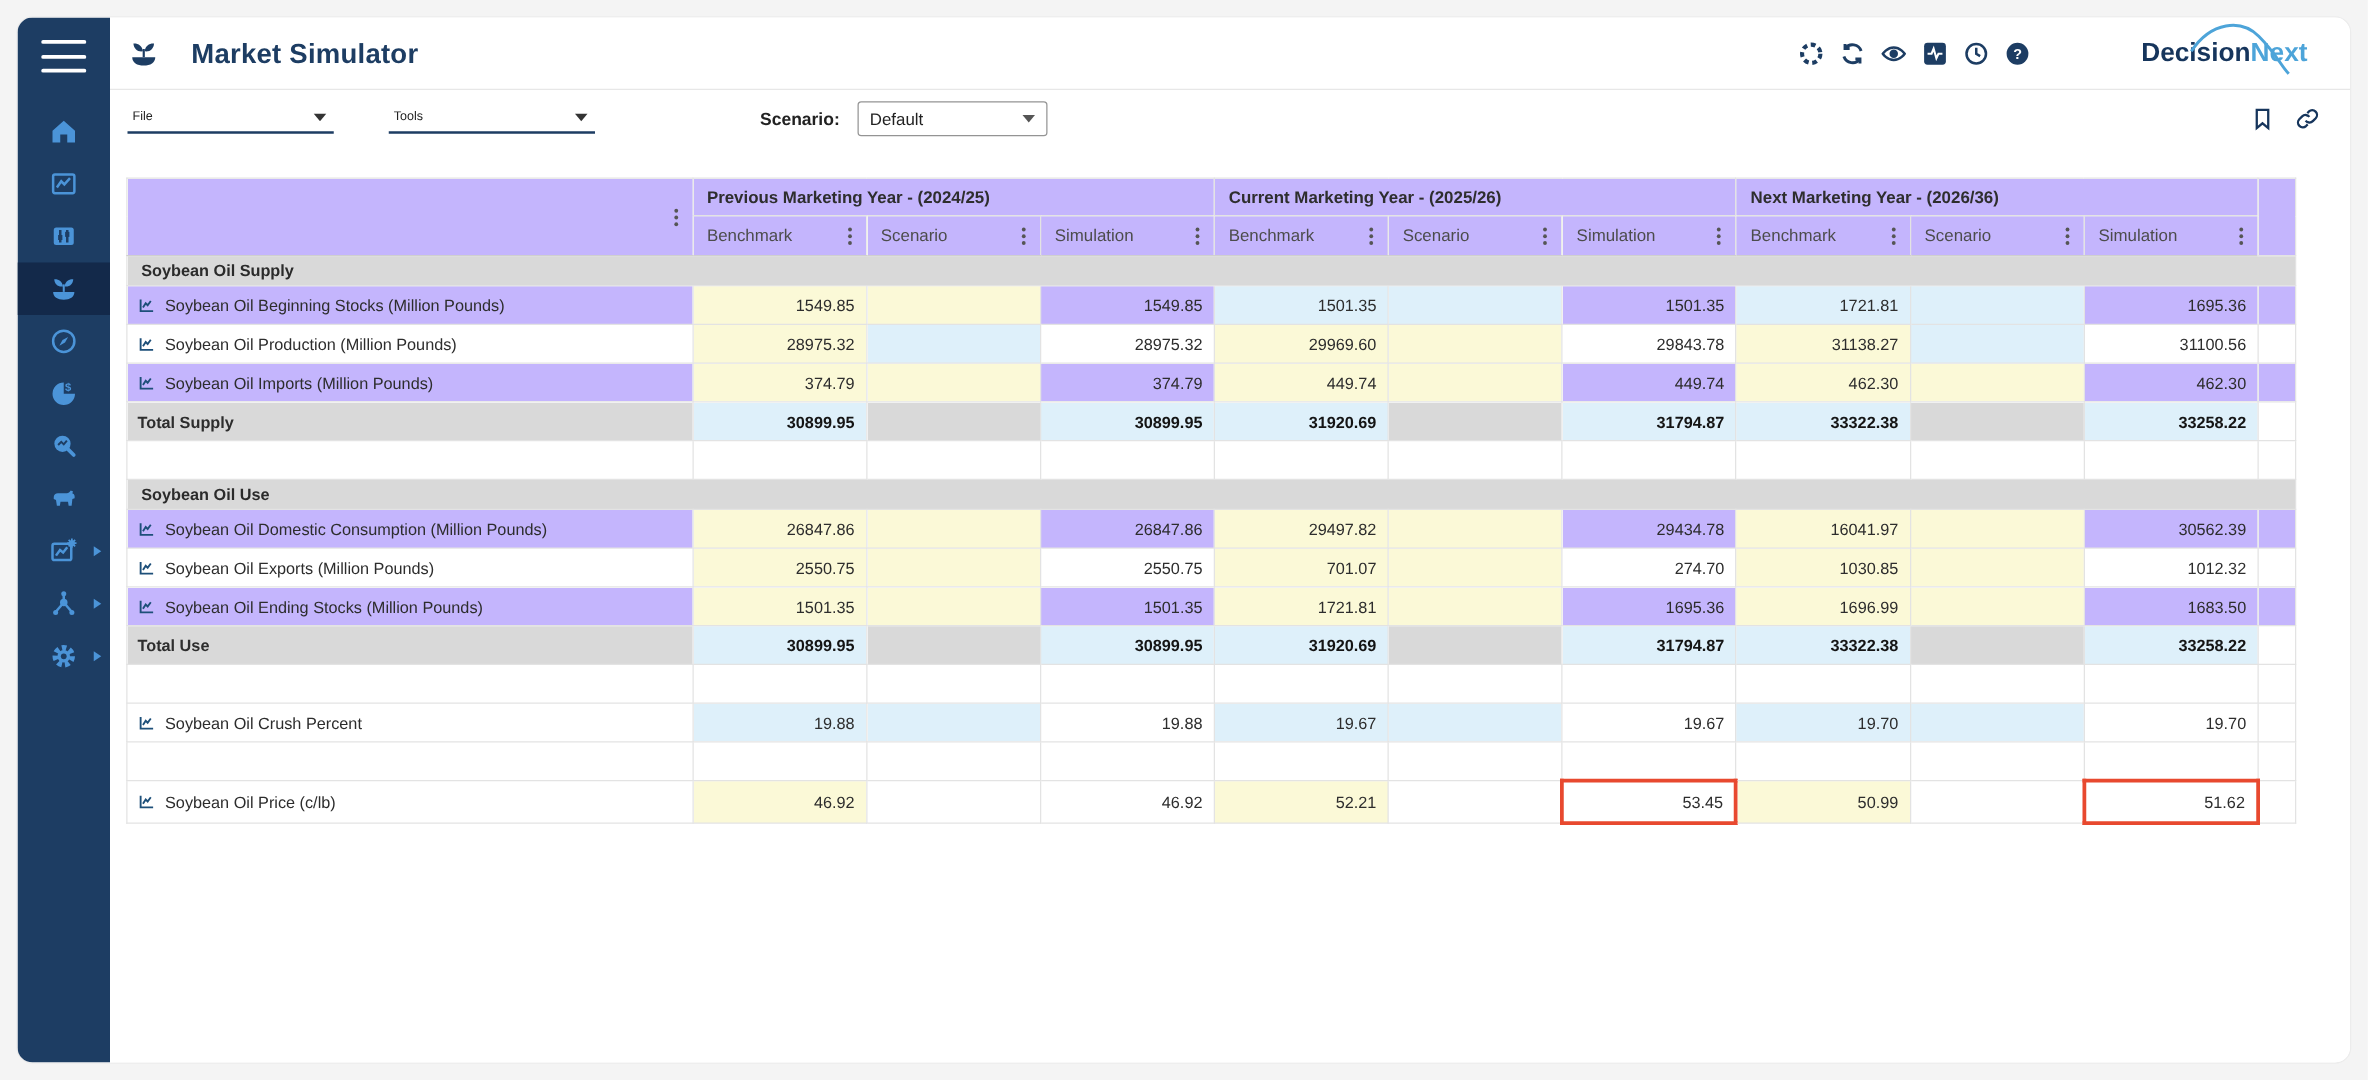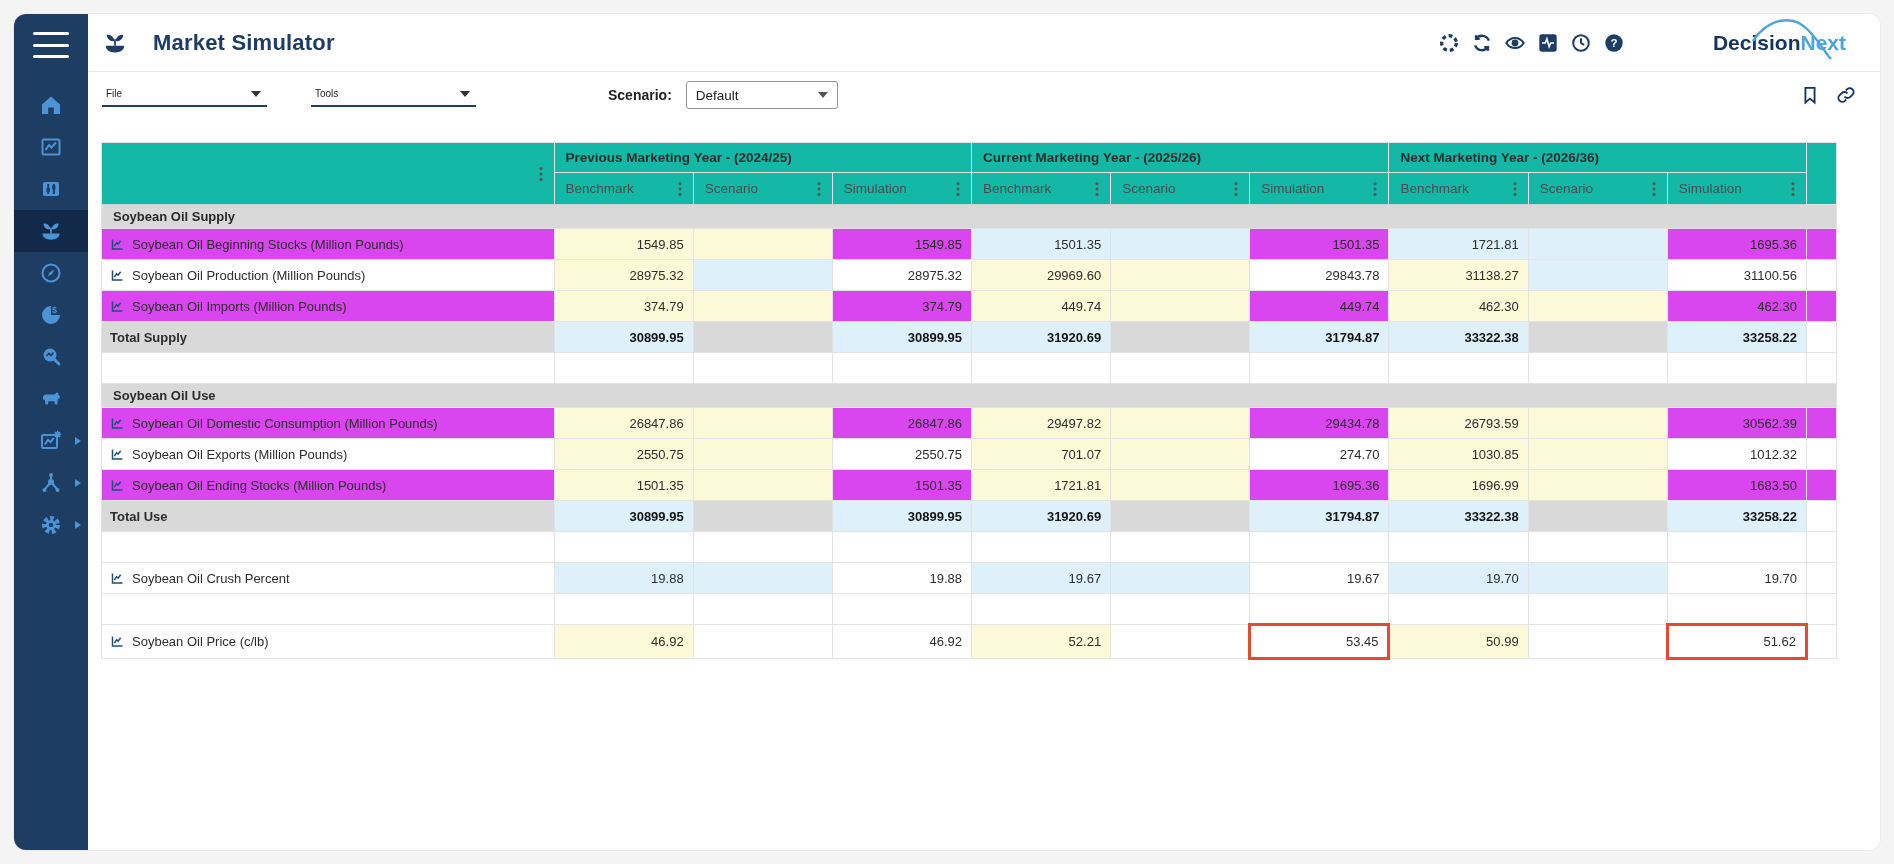--- a/index.html
+++ b/index.html
@@ -62,34 +62,34 @@
     color:#2d5b96; font-size:15px; cursor:pointer; }
 
   .content { padding:24px 20px 0 13px; }
   .content-title { font-size:16px; font-weight:700; color:#1b1b1b; margin:0 0 20px 1px; }
 
   
   table.sim { border-collapse:collapse; table-layout:fixed; width:1736px; font-size:13px; color:#2d2d2d;
     border:1px solid #d2d2d2; }
   .sim col.c-label { width:452px; } .sim col.c-val { width:139px; } .sim col.c-trail { width:30px; }
   .sim th, .sim td { border:1px solid #e3e3e3; padding:0 9px; height:31px; overflow:hidden; white-space:nowrap; }
-  .sim thead th { background:#14b8a6; font-weight:400; }
+  .sim thead th { background:#c4b5fd; font-weight:400; }
   .sim th.label-head { position:relative; border-bottom-color:#cfcfcf; }
   .sim th.group-head { text-align:left; font-weight:700; color:#2e2e2e; font-size:13.5px; height:30px;
     border-bottom:none; padding-left:11px; }
   .sim th.sub-head { height:32px; border-bottom-color:#cfcfcf; color:#4c4c4c; font-size:13.5px; padding:0 6px 0 11px; }
   .sub-inner { display:flex; align-items:center; justify-content:space-between; }
   .kebab { width:14px; height:18px; display:inline-flex; align-items:center; justify-content:center; cursor:pointer; }
   .label-head .kebab { position:absolute; right:6px; top:50%; transform:translateY(-50%); }
 
   .sim td.num { text-align:right; }
   .sim td.cell-yellow { background:var(--cell-yellow); }
   .sim td.cell-blue   { background:var(--cell-blue); }
   .sim td.cell-gray   { background:var(--cell-gray); }
-  .sim tr.shaded td.cell-plain, .sim tr.shaded td.row-label { background:#d946ef; }
+  .sim tr.shaded td.cell-plain, .sim tr.shaded td.row-label { background:#c4b5fd; }
   .sim td.cell-highlight { border:3px solid var(--red); }
   .sim tr.section-row td { background:var(--cell-gray); font-weight:700; color:#2b2b2b; height:24px; padding-left:11px; }
   .sim tr.total-row td.row-label { background:var(--cell-gray); font-weight:700; }
   .sim tr.total-row td.num { font-weight:700; color:#141414; }
   .sim td.row-label { padding-left:8px; }
   .label-inner { display:flex; align-items:center; gap:7px; }
   .label-inner svg { width:15px; height:15px; color:#1d4f79; flex:0 0 auto; cursor:pointer; }
   .sim tr.price-row td { height:34px; }
 </style>
 </head>
@@ -542,21 +542,21 @@
                   </span>
                   <span>Soybean Oil Domestic Consumption (Million Pounds)</span>
                 </span>
               </td>
               <td class="num cell-yellow">26847.86</td>
               <td class="num cell-yellow"></td>
               <td class="num cell-plain">26847.86</td>
               <td class="num cell-yellow">29497.82</td>
               <td class="num cell-yellow"></td>
               <td class="num cell-plain">29434.78</td>
-              <td class="num cell-yellow">26793.59</td>
+              <td class="num cell-yellow">16041.97</td>
               <td class="num cell-yellow"></td>
               <td class="num cell-plain">30562.39</td>
               <td class="cell-plain"></td>
             </tr>
             <tr class="data-row">
               <td class="row-label">
                 <span class="label-inner">
                   <span class="chart-ic" style="display:inline-flex;width:15px;height:15px;color:#1d4f79">
                     <svg viewBox="0 0 24 24" fill="none" stroke="currentColor" stroke-width="2.4">
                       <path d="M4 4v15h16"></path>

